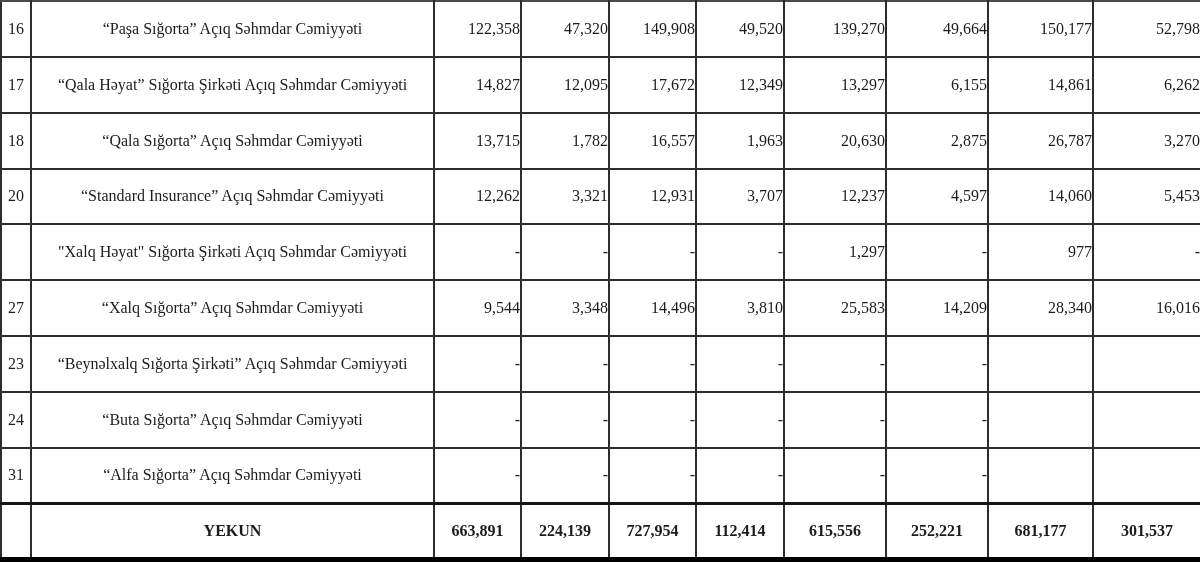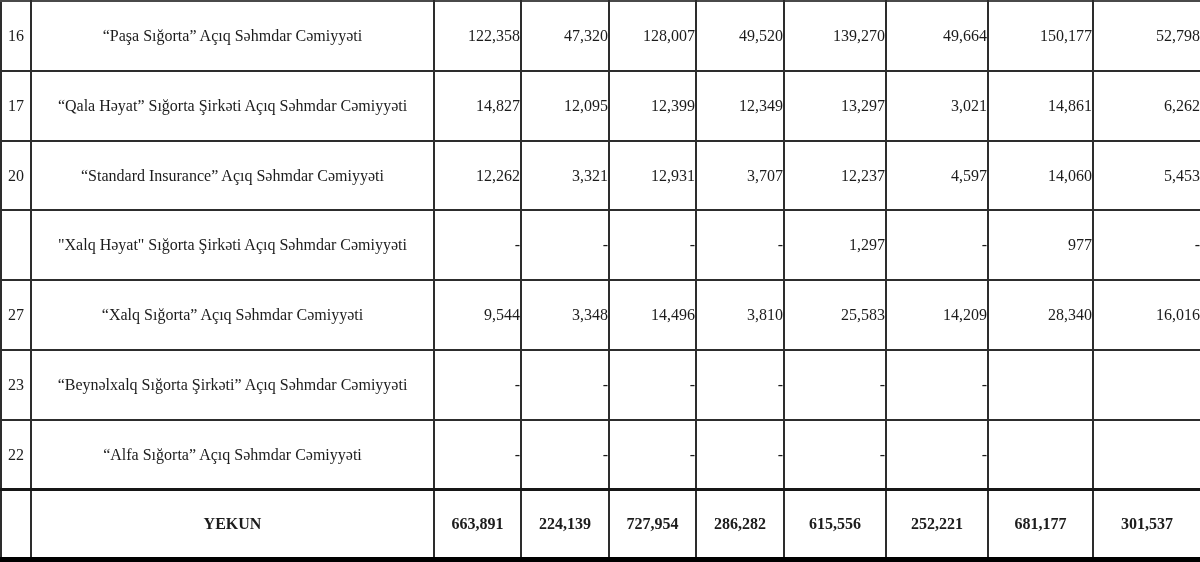--- a/index.html
+++ b/index.html
@@ -59,38 +59,50 @@
     <col style="width:102px">
     <col style="width:105px">
     <col style="width:108px">
   </colgroup>
   <tbody id="table-body">
       <tr class="first-row">
         <td class="cell-num">16</td>
         <td class="cell-name">“Paşa Sığorta” Açıq Səhmdar Cəmiyyəti</td>
         <td class="cell-val">122,358</td>
         <td class="cell-val">47,320</td>
-        <td class="cell-val">128,007</td>
+        <td class="cell-val">149,908</td>
         <td class="cell-val">49,520</td>
         <td class="cell-val">139,270</td>
         <td class="cell-val">49,664</td>
         <td class="cell-val">150,177</td>
         <td class="cell-val">52,798</td>
       </tr>
       <tr>
         <td class="cell-num">17</td>
         <td class="cell-name">“Qala Həyat” Sığorta Şirkəti Açıq Səhmdar Cəmiyyəti</td>
         <td class="cell-val">14,827</td>
         <td class="cell-val">12,095</td>
-        <td class="cell-val">12,399</td>
+        <td class="cell-val">17,672</td>
         <td class="cell-val">12,349</td>
         <td class="cell-val">13,297</td>
-        <td class="cell-val">3,021</td>
+        <td class="cell-val">6,155</td>
         <td class="cell-val">14,861</td>
         <td class="cell-val">6,262</td>
+      </tr>
+      <tr>
+        <td class="cell-num">18</td>
+        <td class="cell-name">“Qala Sığorta” Açıq Səhmdar Cəmiyyəti</td>
+        <td class="cell-val">13,715</td>
+        <td class="cell-val">1,782</td>
+        <td class="cell-val">16,557</td>
+        <td class="cell-val">1,963</td>
+        <td class="cell-val">20,630</td>
+        <td class="cell-val">2,875</td>
+        <td class="cell-val">26,787</td>
+        <td class="cell-val">3,270</td>
       </tr>
       <tr>
         <td class="cell-num">20</td>
         <td class="cell-name">“Standard Insurance” Açıq Səhmdar Cəmiyyəti</td>
         <td class="cell-val">12,262</td>
         <td class="cell-val">3,321</td>
         <td class="cell-val">12,931</td>
         <td class="cell-val">3,707</td>
         <td class="cell-val">12,237</td>
         <td class="cell-val">4,597</td>
@@ -127,37 +139,49 @@
         <td class="cell-val">-</td>
         <td class="cell-val">-</td>
         <td class="cell-val">-</td>
         <td class="cell-val">-</td>
         <td class="cell-val">-</td>
         <td class="cell-val">-</td>
         <td class="cell-val"></td>
         <td class="cell-val"></td>
       </tr>
       <tr>
-        <td class="cell-num">22</td>
+        <td class="cell-num">24</td>
+        <td class="cell-name">“Buta Sığorta” Açıq Səhmdar Cəmiyyəti</td>
+        <td class="cell-val">-</td>
+        <td class="cell-val">-</td>
+        <td class="cell-val">-</td>
+        <td class="cell-val">-</td>
+        <td class="cell-val">-</td>
+        <td class="cell-val">-</td>
+        <td class="cell-val"></td>
+        <td class="cell-val"></td>
+      </tr>
+      <tr>
+        <td class="cell-num">31</td>
         <td class="cell-name">“Alfa Sığorta” Açıq Səhmdar Cəmiyyəti</td>
         <td class="cell-val">-</td>
         <td class="cell-val">-</td>
         <td class="cell-val">-</td>
         <td class="cell-val">-</td>
         <td class="cell-val">-</td>
         <td class="cell-val">-</td>
         <td class="cell-val"></td>
         <td class="cell-val"></td>
       </tr>
       <tr class="total-row">
         <td class="cell-num"></td>
         <td class="cell-name">YEKUN</td>
         <td class="cell-val">663,891</td>
         <td class="cell-val">224,139</td>
         <td class="cell-val">727,954</td>
-        <td class="cell-val">286,282</td>
+        <td class="cell-val">112,414</td>
         <td class="cell-val">615,556</td>
         <td class="cell-val">252,221</td>
         <td class="cell-val">681,177</td>
         <td class="cell-val">301,537</td>
       </tr>
     </tbody>
 </table>
 
 </body></html>

